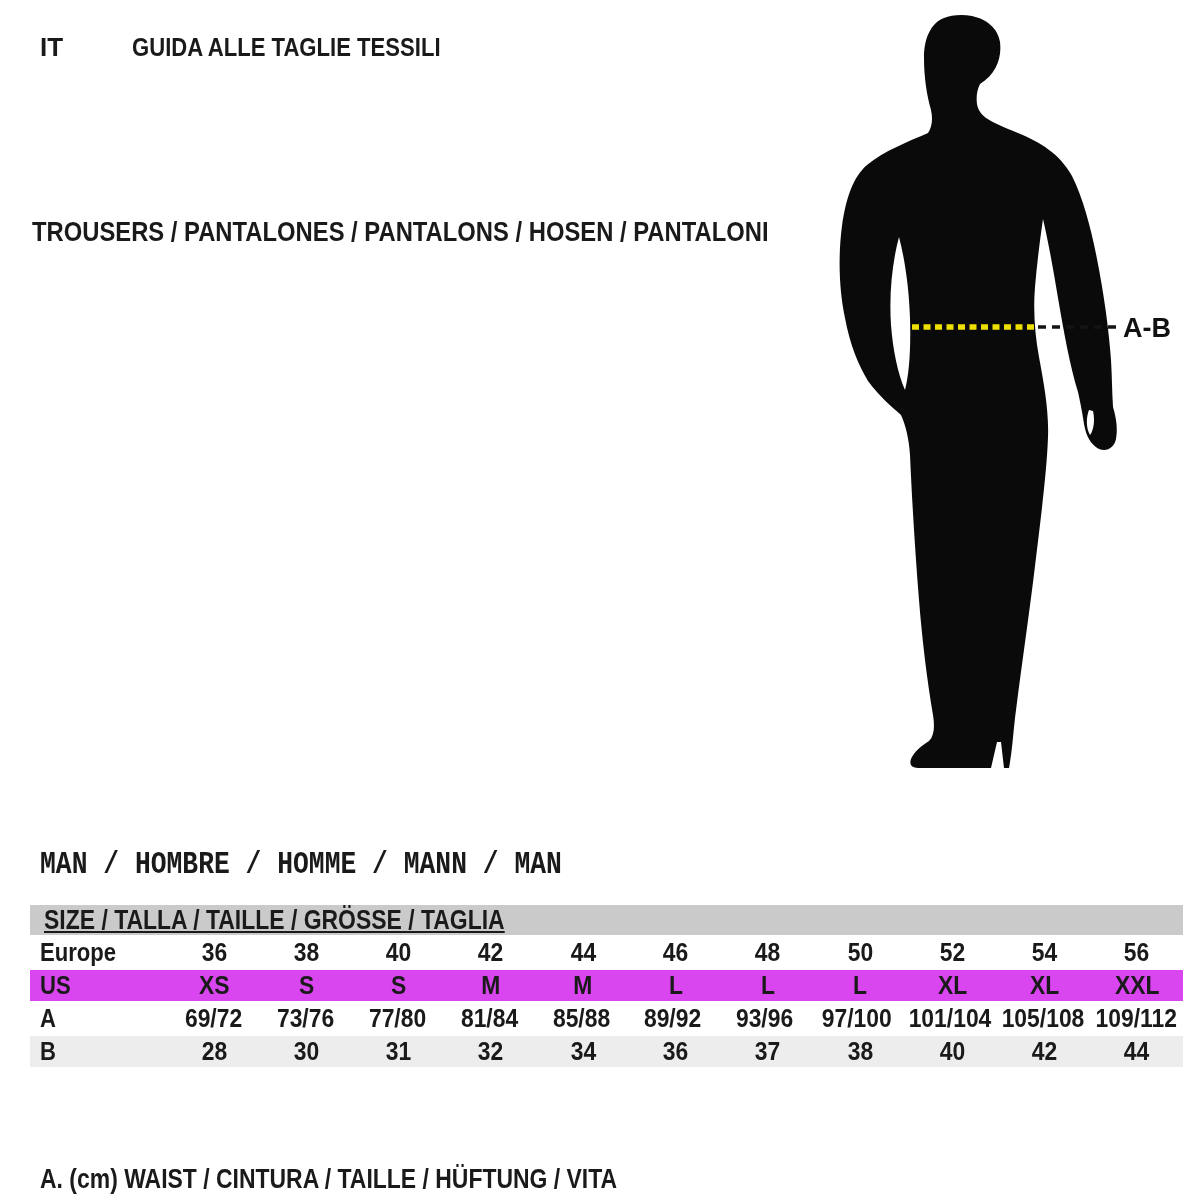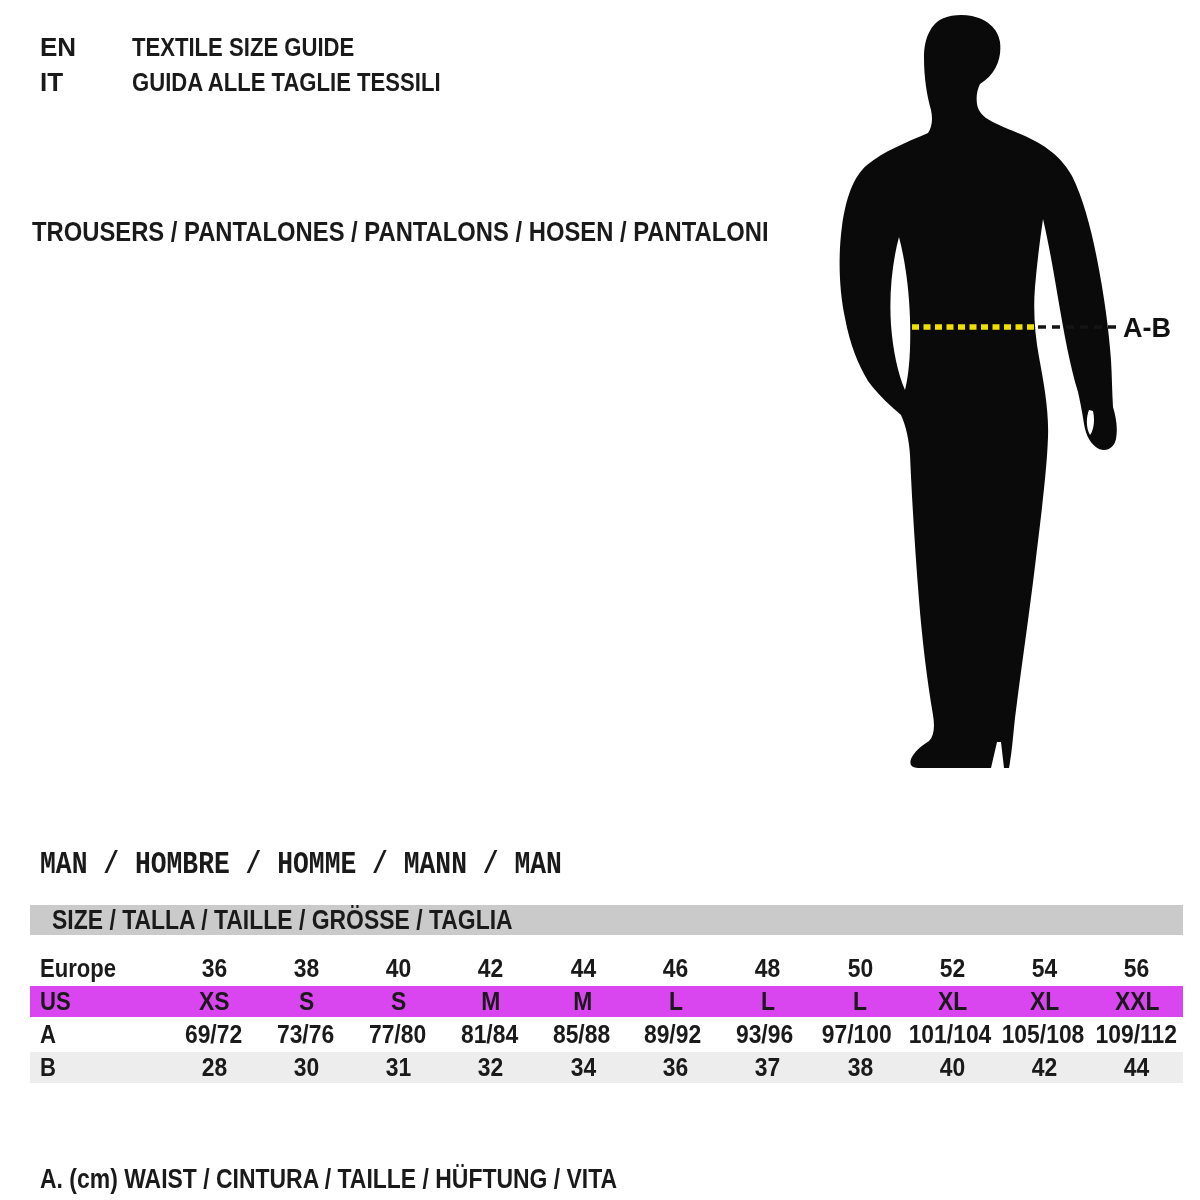--- a/index.html
+++ b/index.html
@@ -20,33 +20,32 @@
 
   
   .garment-line{left:32px;top:215px;font-size:28px;font-weight:bold;line-height:33px;}
   .gender-line{left:40px;top:848px;font-size:31px;font-weight:bold;line-height:33px;font-family:Liberation Mono, monospace;}
 
   
   .figure-svg{left:0;top:0;}
 
   
   .size-table{left:30px;top:905px;width:1153px;font-weight:bold;}
-  .thead{height:30px;display:flex;align-items:center;padding-left:22px;font-size:27px;margin-bottom:18px;box-sizing:border-box;}
+  .thead{height:30px;display:flex;align-items:center;padding-left:14px;font-size:27px;margin-bottom:2px;box-sizing:border-box;text-decoration:underline;}
   .trow{display:flex;height:31px;margin-bottom:2px;align-items:center;font-size:26px;text-decoration:underline;}
   .trow .rlabel{width:138px;padding-left:10px;box-sizing:border-box;}
   .tcell{flex:1;text-align:center;}
 
   
   .legend{left:40px;top:1164px;font-size:27px;font-weight:bold;line-height:30px;}
 </style>
 </head>
 <body>
 
 <div class="abs lang-list">
-    <div class="lang-row"><span class="lang-code">EN</span><span><span class="cond">TEXTILE SIZE GUIDE</span></span></div>
     <div class="lang-row"><span class="lang-code">IT</span><span><span class="cond">GUIDA ALLE TAGLIE TESSILI</span></span></div>
   </div>
 
 <div class="abs garment-line">
   <span class="cond">TROUSERS / PANTALONES / PANTALONS / HOSEN / PANTALONI</span>
 </div>
 
 <svg class="abs figure-svg" width="1200" height="800" viewBox="0 0 1200 800" aria-hidden="true">
   <path fill="#0a0a0a" fill-rule="evenodd" d="
     M 944 18

